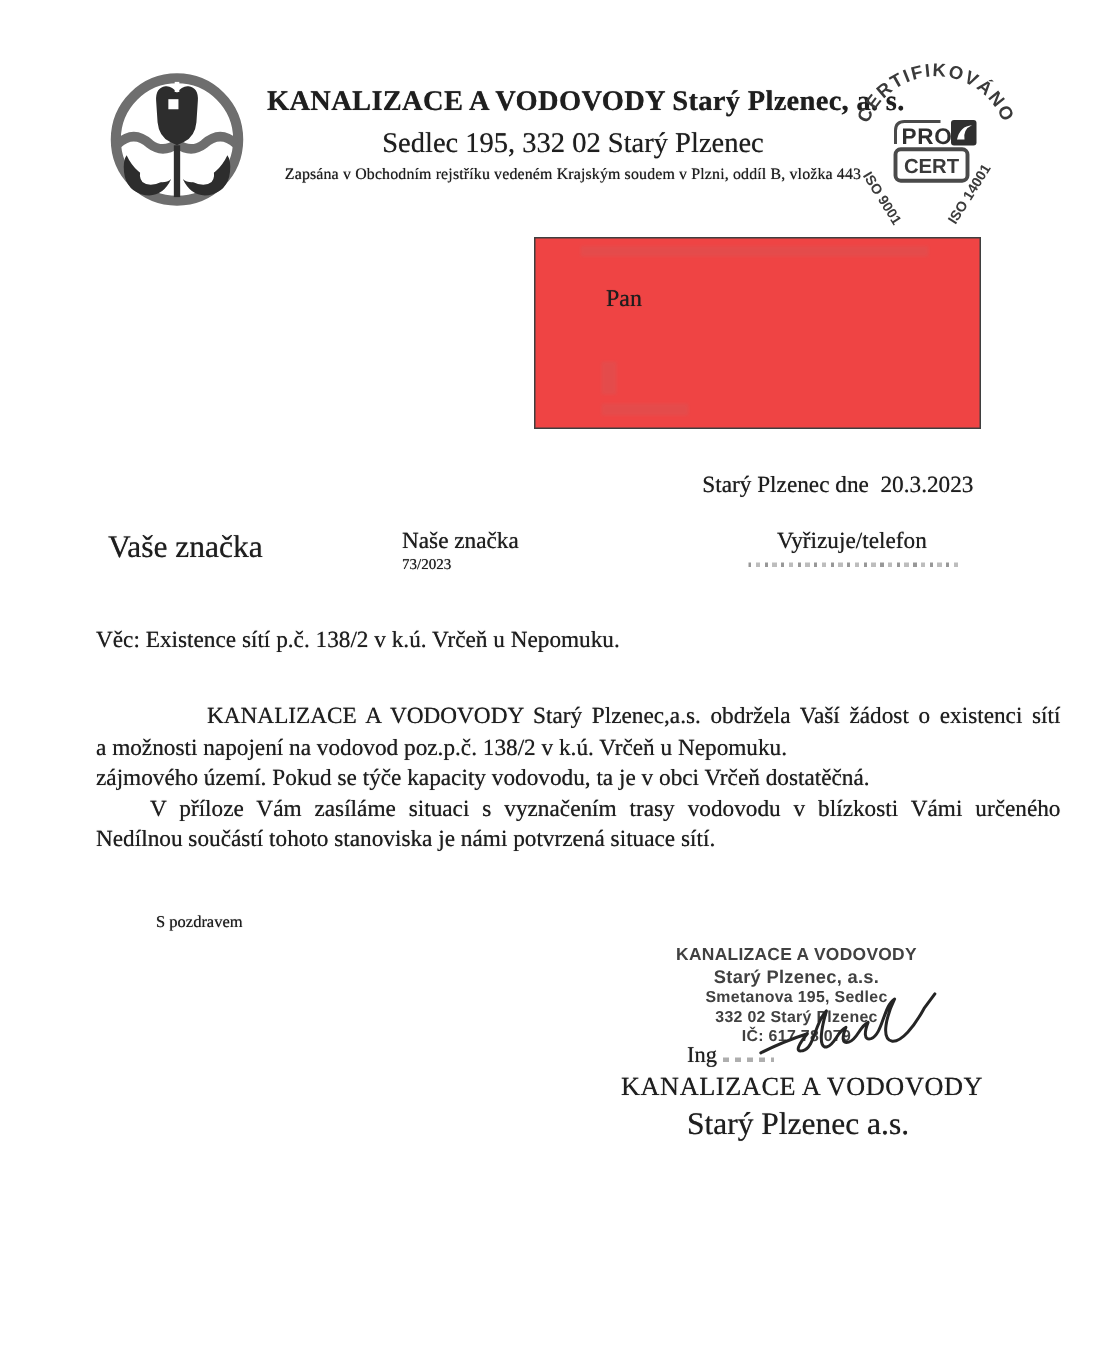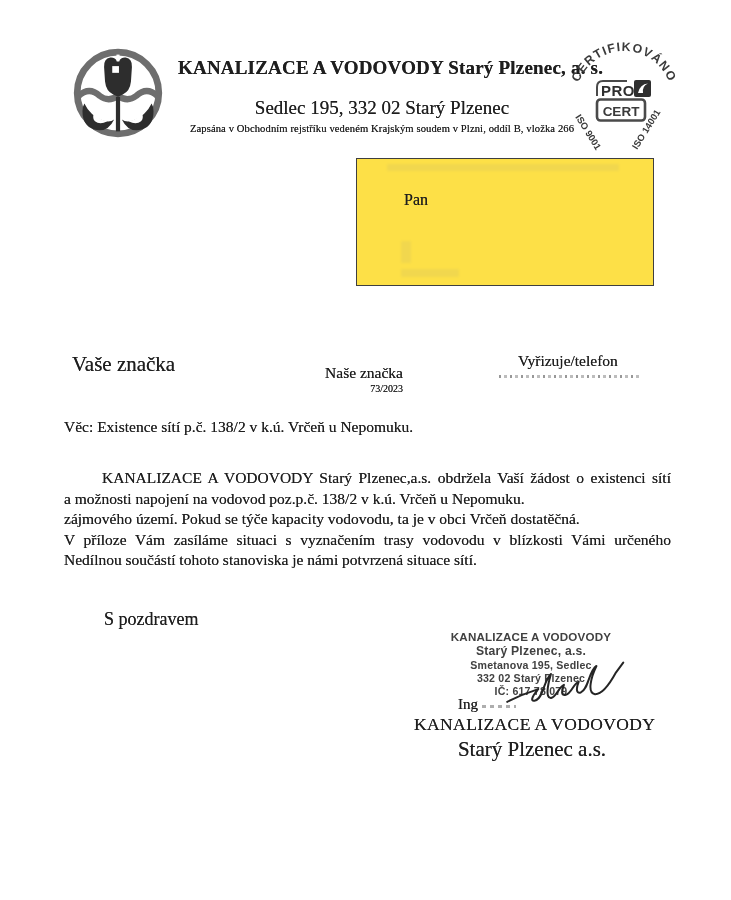--- a/index.html
+++ b/index.html
@@ -12,60 +12,60 @@
     overflow: hidden;
     font-family: "Liberation Serif", serif;
     color: #1e1e1e;
   }
   .ink { text-shadow: 0 0 0.45px rgba(25,25,25,.8); }
 
   
   .logo { position: absolute; left: 70px; top: 45px; width: 96px; height: 96px; }
   .head-text { position: absolute; left: 178px; top: 57px; width: 408px; text-align: center; }
   .company-name { font-size: 19px; font-weight: bold; letter-spacing: .2px; white-space: nowrap; }
-  .company-address { font-size: 19px; margin-top: 18px; white-space: nowrap; }
+  .company-address { font-size: 19px; margin-top: 6px; white-space: nowrap; }
   .company-reg { font-size: 10.6px; margin-top: 4px; white-space: nowrap; letter-spacing: .1px; }
   .seal { position: absolute; left: 560px; top: 40px; width: 128px; height: 118px; }
 
   
   .recipient-box {
     position: absolute; left: 356px; top: 158px; width: 296px; height: 126px;
-    border: 1.6px solid #3f3f3f; background: #fde047;
+    border: 1.6px solid #3f3f3f; background: #ef4444;
   }
   .recipient-name { position: absolute; left: 47px; top: 32px; font-size: 16px; }
   .smudge { position: absolute; background: #8d8d8d; filter: blur(1.2px); }
   .sm1 { left: 30px; top: 5px; width: 232px; height: 7px; opacity: .10; }
   .sm2 { left: 44px; top: 82px; width: 10px; height: 22px; opacity: .10; }
   .sm3 { left: 44px; top: 110px; width: 58px; height: 8px; opacity: .10; }
 
   
   .dateline {
     position: absolute; left: 418px; top: 315px; width: 231px;
     font-size: 15.5px; text-align: right; white-space: pre;
   }
   .ref-your  { position: absolute; left: 72px;  top: 352px; font-size: 21px; }
-  .ref-our   { position: absolute; left: 268px; top: 364px; width: 135px; text-align: right; font-size: 15.5px; }
+  .ref-our   { position: absolute; left: 268px; top: 352px; width: 135px; text-align: left; font-size: 15.5px; }
   .ref-our-value { font-size: 10px; margin-top: 1px; }
   .ref-handler { position: absolute; left: 518px; top: 352px; font-size: 15.5px; }
   .faded-contact {
     position: absolute; left: 499px; top: 375px; width: 143px; height: 3px;
     background:
       repeating-linear-gradient(90deg, rgba(55,55,55,.85) 0 2px, transparent 2px 5px, rgba(55,55,55,.55) 5px 8px, transparent 8px 11px);
     filter: blur(.4px); opacity: .6;
   }
 
   
   .subject { position: absolute; left: 64px; top: 418px; font-size: 15.5px; }
   .body-text { position: absolute; left: 64px; top: 468px; width: 607px; font-size: 15.5px; line-height: 20.6px; }
   .bline { width: 100%; box-sizing: border-box; white-space: normal; }
-  .bline.just { text-align: justify; text-align-last: justify; }
+  .bline.just { text-align: justify; text-align-last: justify; margin-left: 36px; }
   .bline.indent { padding-left: 38px; }
 
   
-  .salutation { position: absolute; left: 104px; top: 609px; font-size: 18px; }
+  .salutation { position: absolute; left: 104px; top: 609px; font-size: 11px; }
   .stamp {
     position: absolute; left: 448px; top: 630px; width: 166px; text-align: center;
     font-family: "Liberation Sans", sans-serif; font-weight: 700; color: #414141;
     filter: blur(.3px); letter-spacing: .2px;
   }
   .stamp .s1 { font-size: 11.6px; }
   .stamp .s2 { font-size: 12.2px; margin-top: 1px; }
   .stamp .s3, .stamp .s4, .stamp .s5 { font-size: 10.6px; margin-top: 1px; }
   .signature { position: absolute; left: 503px; top: 660px; width: 142px; height: 50px; transform: rotate(-5deg); }
   .signer-title { position: absolute; left: 458px; top: 696px; font-size: 15px; }
@@ -94,21 +94,21 @@
     <path d="M 25 71 Q 31 78 39 79.5 Q 31 83.5 26 79.5 Q 23 76 25 71 Z" fill="#ffffff"></path>
     <g transform="scale(-1,1) translate(-100,0)">
       <path d="M 15 61 Q 21 74 35 79 Q 42 81 46 77.5 Q 39 92 25 88 Q 13 84 13 69 Q 13 64 15 61 Z" fill="#2d2d2d"></path>
       <path d="M 25 71 Q 31 78 39 79.5 Q 31 83.5 26 79.5 Q 23 76 25 71 Z" fill="#ffffff"></path>
     </g>
   </svg>
 
   <div class="head-text">
     <div class="company-name ink">KANALIZACE A VODOVODY Starý Plzenec, a. s.</div>
     <div class="company-address ink">Sedlec 195, 332 02 Starý Plzenec</div>
-    <div class="company-reg ink">Zapsána v Obchodním rejstříku vedeném Krajským soudem v Plzni, oddíl B, vložka 266</div>
+    <div class="company-reg ink">Zapsána v Obchodním rejstříku vedeném Krajským soudem v Plzni, oddíl B, vložka 443</div>
   </div>
 
   <svg class="seal" viewBox="0 0 128 118" aria-hidden="true">
     <defs>
       <path id="sealArcTop" d="M 17.5 47 A 48 48 0 0 1 110.5 47" fill="none"></path>
     </defs>
     <text font-family="Liberation Sans, sans-serif" font-size="12.3" font-weight="bold" fill="#3a3a3a" letter-spacing="1.2">
       <textPath href="#sealArcTop" startOffset="50%" text-anchor="middle">CERTIFIKOVÁNO</textPath>
     </text>
     <text transform="translate(15 77) rotate(58)" font-family="Liberation Sans, sans-serif" font-size="9.4" font-weight="bold" fill="#3a3a3a">ISO 9001</text>
@@ -121,20 +121,21 @@
     <text x="61" y="75.5" text-anchor="middle" font-family="Liberation Sans, sans-serif" font-size="13.5" font-weight="bold" fill="#3a3a3a">CERT</text>
   </svg>
 
   <div class="recipient-box">
     <div class="smudge sm1"></div>
     <div class="smudge sm2"></div>
     <div class="smudge sm3"></div>
     <div class="recipient-name ink">Pan</div>
   </div>
 
+  <div class="dateline ink">Starý Plzenec dne  20.3.2023</div>
 
   <div class="ref-your ink">Vaše značka</div>
   <div class="ref-our">
     <div class="ink">Naše značka</div>
     <div class="ref-our-value ink">73/2023</div>
   </div>
   <div class="ref-handler ink">Vyřizuje/telefon</div>
   <div class="faded-contact"></div>
 
   <div class="subject ink">Věc: Existence sítí p.č. 138/2 v k.ú. Vrčeň u Nepomuku.</div>

